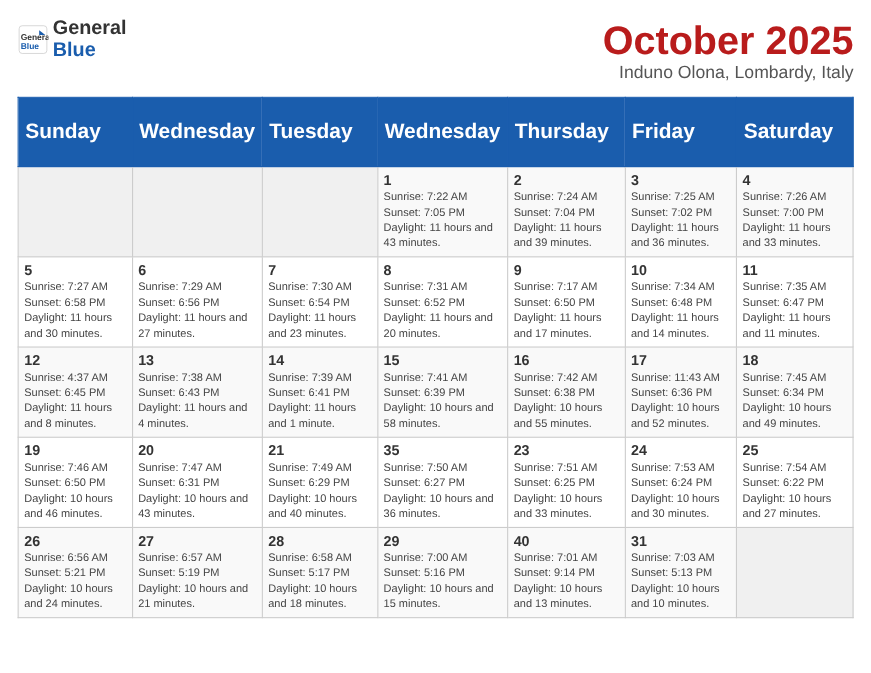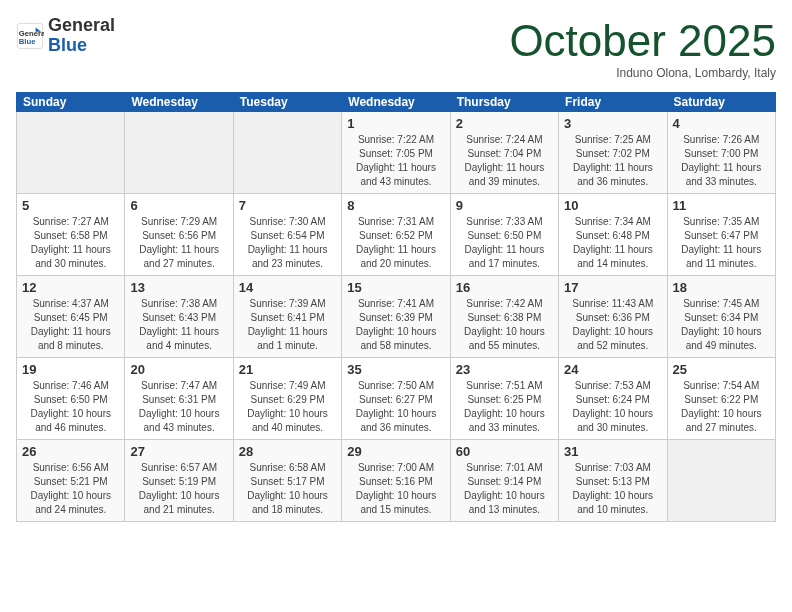--- a/index.html
+++ b/index.html
@@ -29,39 +29,39 @@
     }
     .logo-blue { color: #1a5dad; }
     .logo-icon {
       width: 28px;
       height: 28px;
     }
     .title-block {
       text-align: right;
     }
     .month-title {
-      font-size: 44px;
-      color: #14532d;
-      font-weight: normal;
+      font-size: 36px;
+      color: #b91c1c;
+      font-weight: bold;
     }
     .subtitle {
-      font-size: 12px;
+      font-size: 16px;
       color: #555;
     }
     .calendar {
       width: 100%;
       border-collapse: collapse;
       border: 1px solid #ccc;
     }
     .calendar th {
       background: #1a5dad;
       color: #fff;
       text-align: left;
-      padding: 2px 6px;
-      font-size: 12px;
+      padding: 20px 6px;
+      font-size: 19px;
       font-weight: bold;
       border: 1px solid #1a5dad;
     }
     .calendar td {
       vertical-align: top;
       width: calc(100% / 7);
       border: 1px solid #ccc;
       padding: 4px 5px;
       min-height: 80px;
       font-size: 10.5px;
@@ -78,21 +78,20 @@
       font-size: 13px;
       font-weight: bold;
       color: #333;
       display: block;
       margin-bottom: 2px;
     }
     .day-info {
       font-size: 10px;
       color: #444;
       line-height: 1.4;
-      text-align: center;
     }
     .empty-cell {
       background: #f0f0f0 !important;
     }
   </style>
 </head>
 <body>
 
 <div class="header">
   <div class="logo">
@@ -175,21 +174,21 @@
 Daylight: 11 hours and 23 minutes.</div>
         </td>
         <td>
           <span class="day-number">8</span>
           <div class="day-info">Sunrise: 7:31 AM
 Sunset: 6:52 PM
 Daylight: 11 hours and 20 minutes.</div>
         </td>
         <td>
           <span class="day-number">9</span>
-          <div class="day-info">Sunrise: 7:33 AM
+          <div class="day-info">Sunrise: 7:17 AM
 Sunset: 6:50 PM
 Daylight: 11 hours and 17 minutes.</div>
         </td>
         <td>
           <span class="day-number">10</span>
           <div class="day-info">Sunrise: 7:34 AM
 Sunset: 6:48 PM
 Daylight: 11 hours and 14 minutes.</div>
         </td>
         <td>
@@ -306,21 +305,21 @@
 Sunset: 5:17 PM
 Daylight: 10 hours and 18 minutes.</div>
         </td>
         <td>
           <span class="day-number">29</span>
           <div class="day-info">Sunrise: 7:00 AM
 Sunset: 5:16 PM
 Daylight: 10 hours and 15 minutes.</div>
         </td>
         <td>
-          <span class="day-number">60</span>
+          <span class="day-number">40</span>
           <div class="day-info">Sunrise: 7:01 AM
 Sunset: 9:14 PM
 Daylight: 10 hours and 13 minutes.</div>
         </td>
         <td>
           <span class="day-number">31</span>
           <div class="day-info">Sunrise: 7:03 AM
 Sunset: 5:13 PM
 Daylight: 10 hours and 10 minutes.</div>
         </td>

